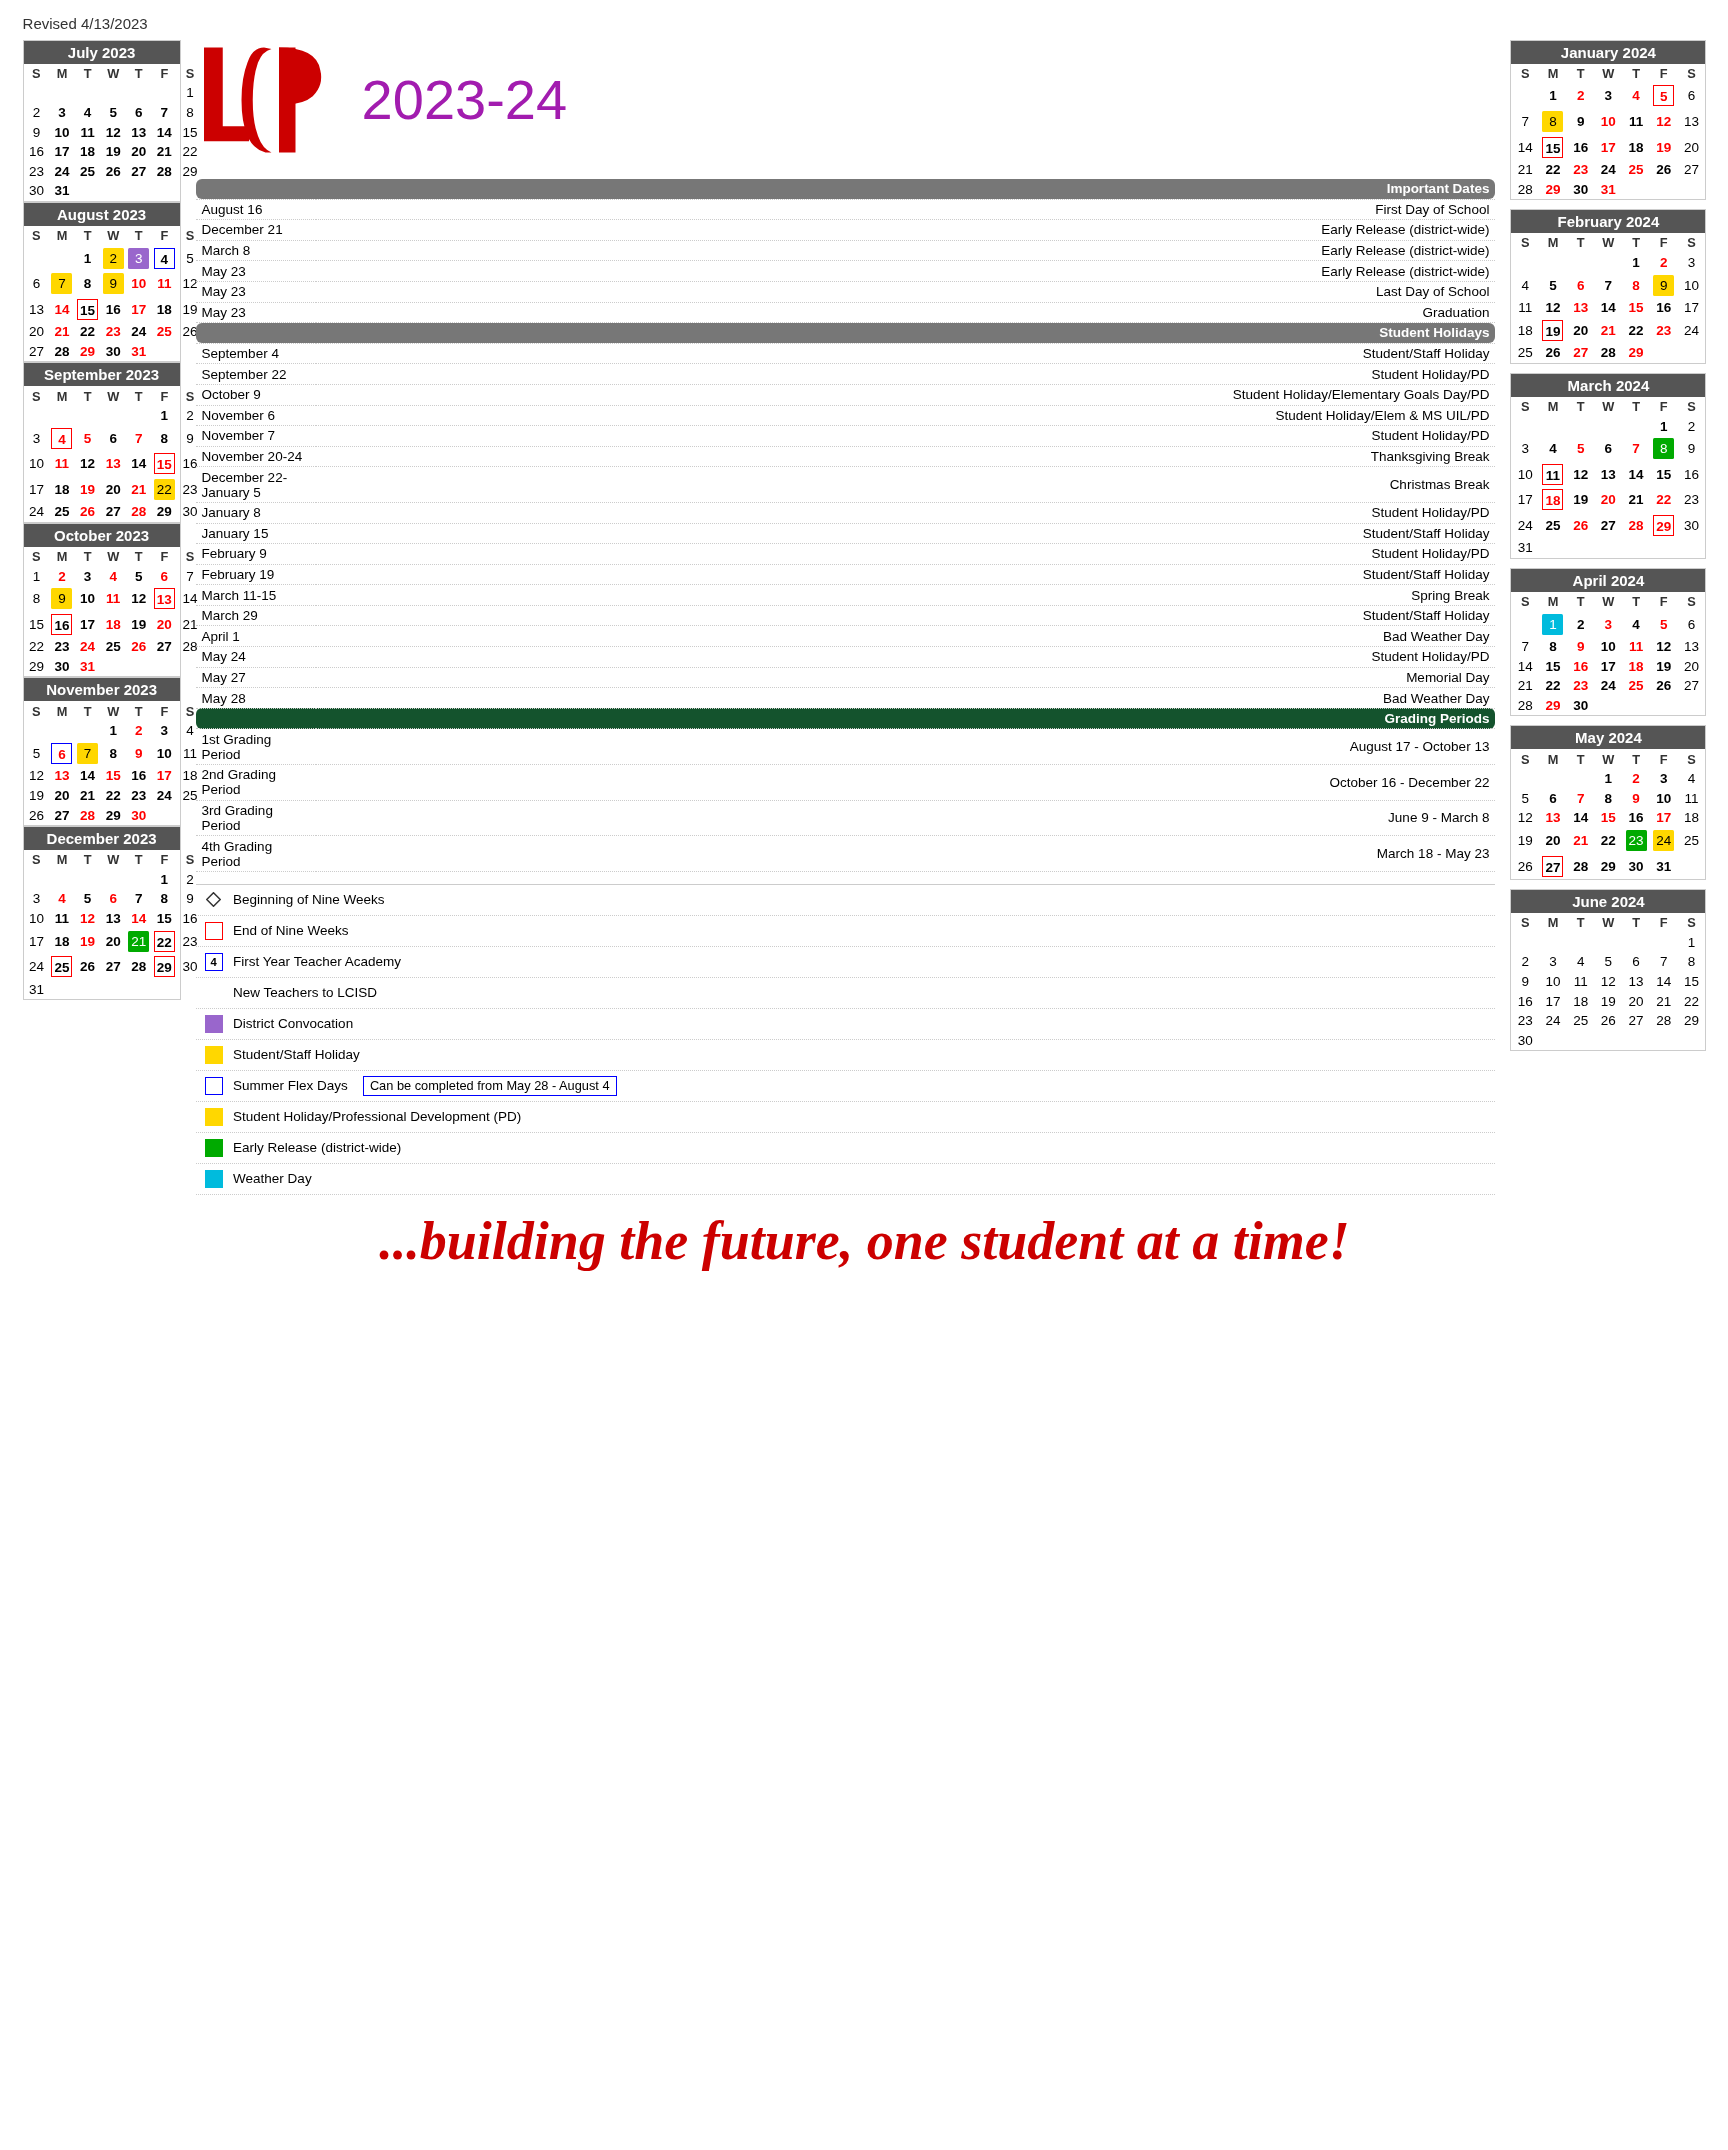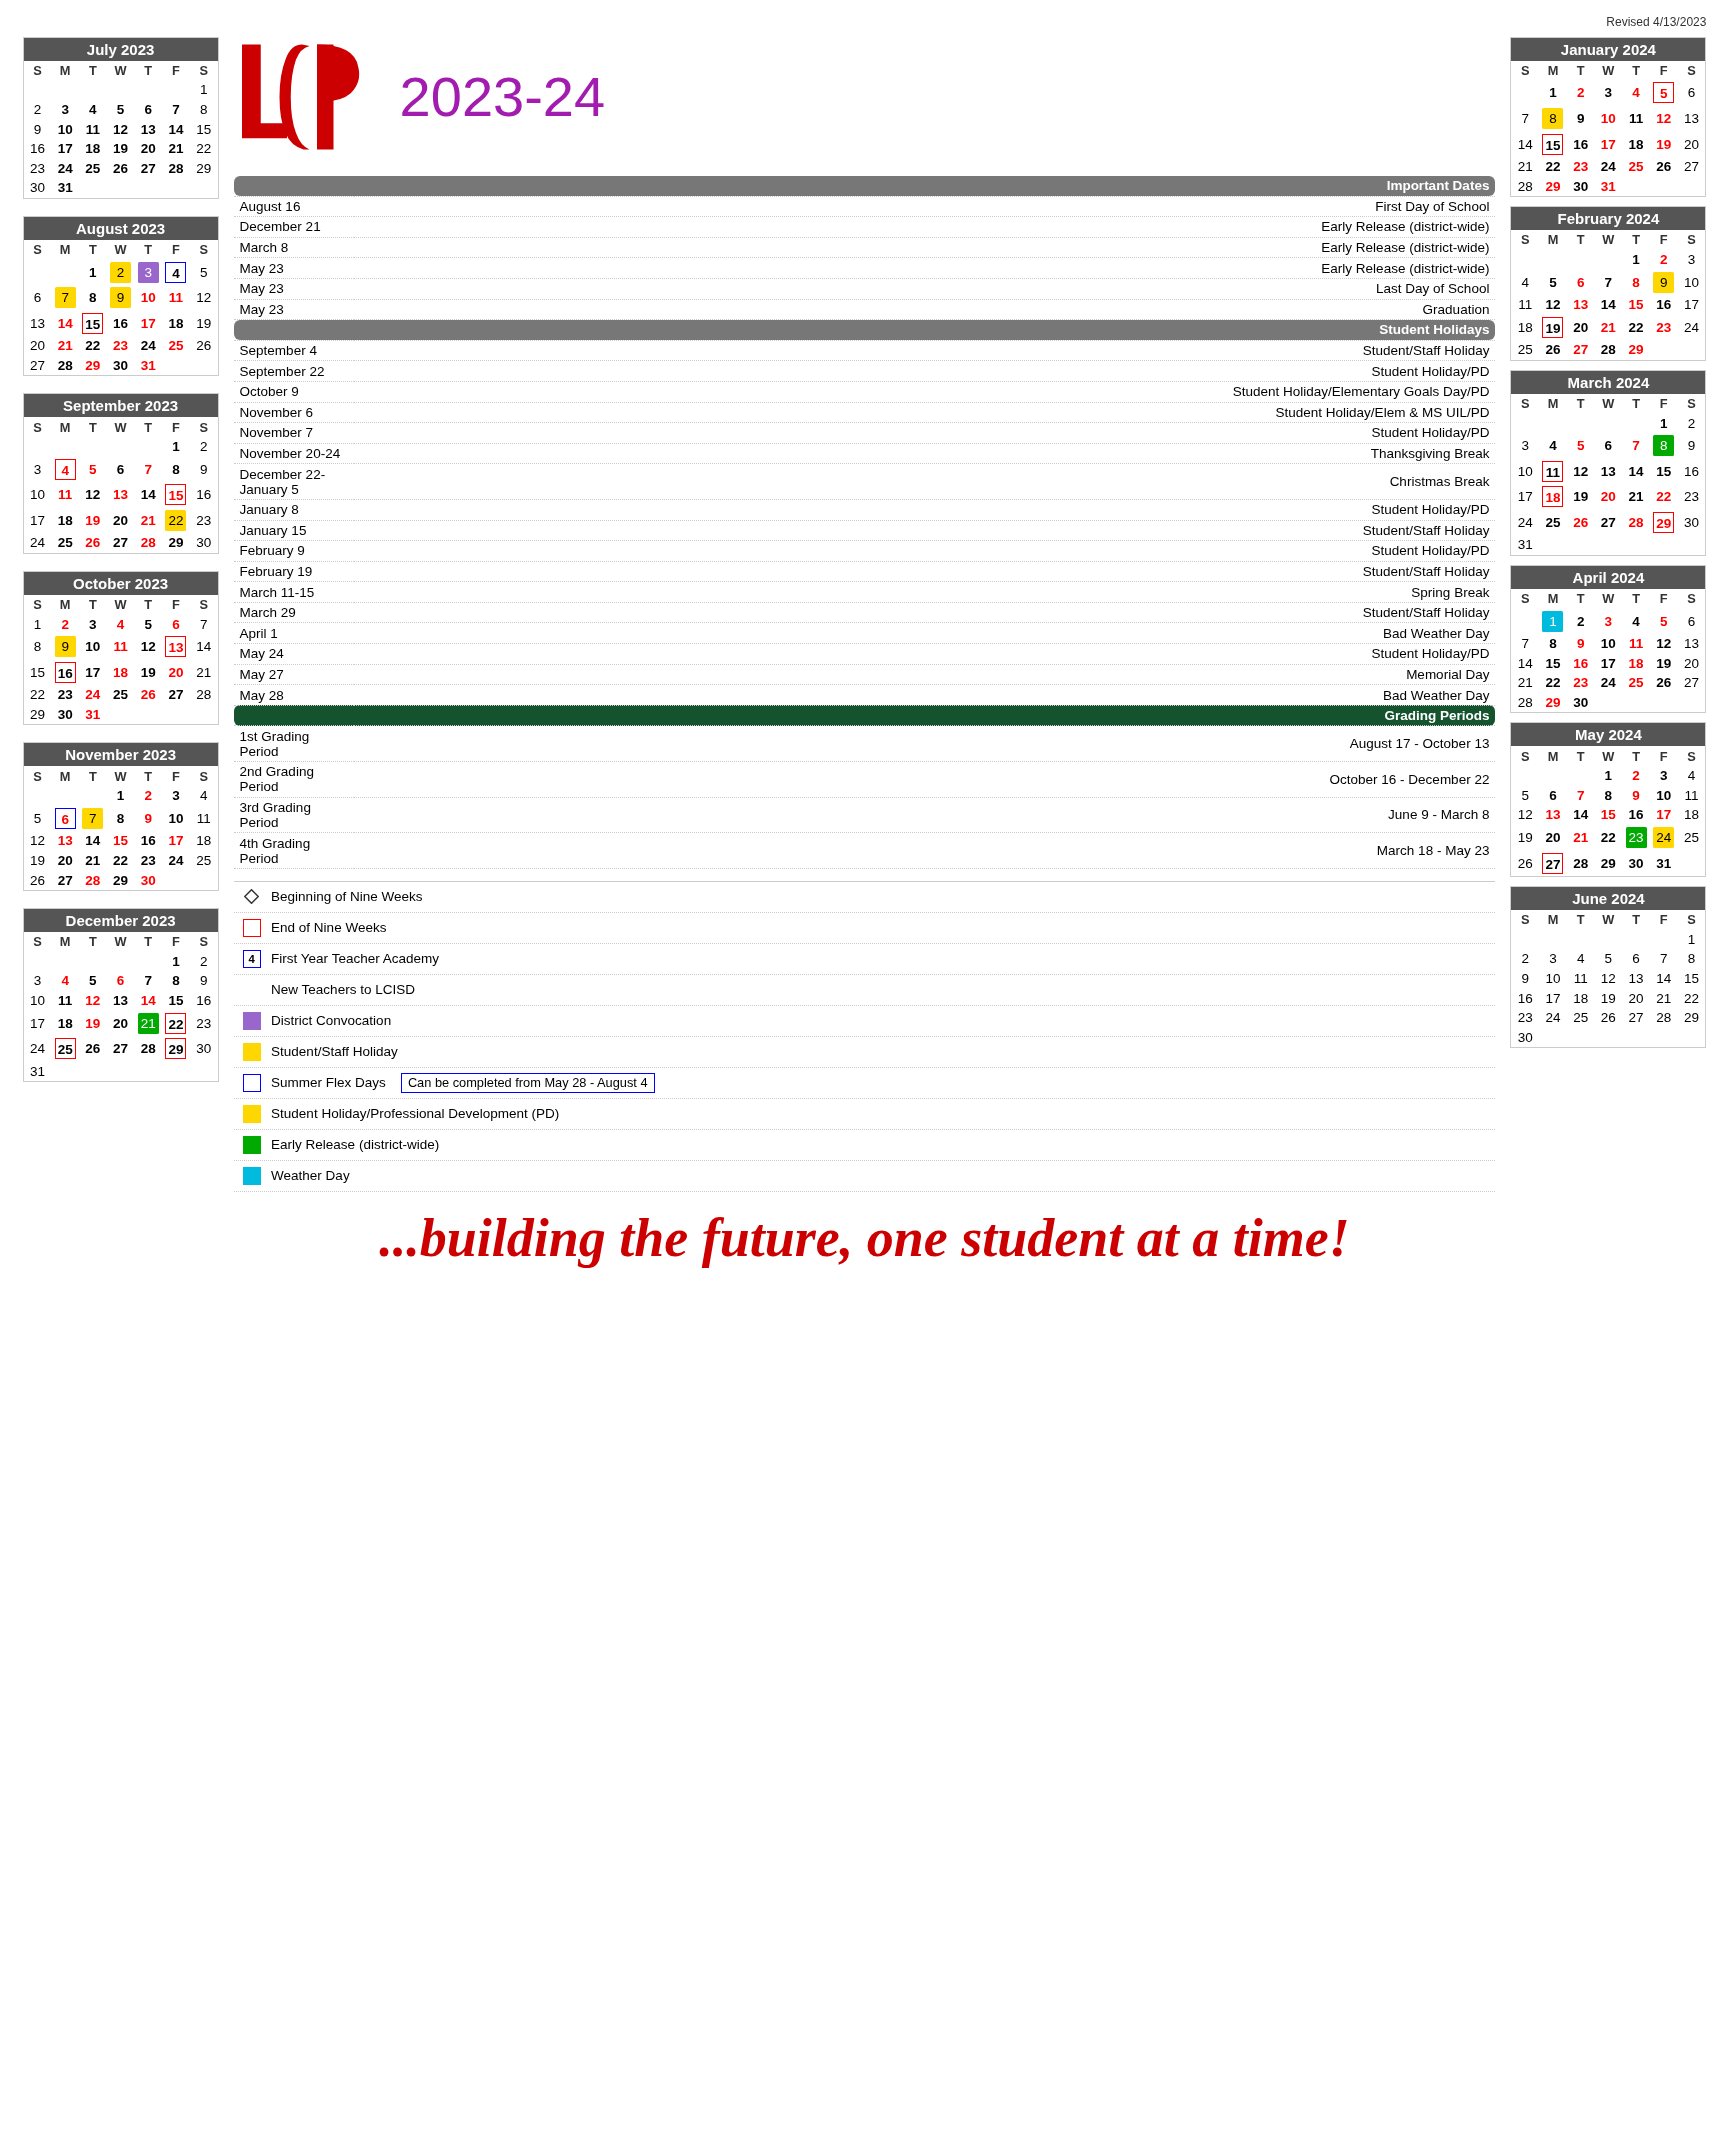--- a/index.html
+++ b/index.html
@@ -1,21 +1,21 @@
 <!DOCTYPE html>
 <html style="font-size:12px"><head>
   <meta charset="utf-8">
   <style>
     * { box-sizing: border-box; margin: 0; padding: 0; }
     body { font-family: Arial, sans-serif; background: white; width: 1729px; }
     .page { width: 1729px; padding: 15px 22.6px; }
-    .revised { text-align: right; font-size: 12px; color: #333; margin-bottom: 7.5px; }
+    .revised { font-size: 15px; color: #333; margin-bottom: 7.5px; }
     
     .top-section { display: flex; gap: 15px; }
-    .left-calendars { display: flex; flex-direction: column; gap: 17px; width: 196px; flex-shrink: 0; }
+    .left-calendars { display: flex; flex-direction: column; gap: 0; width: 158px; flex-shrink: 0; }
     .middle-section { flex: 1; display: flex; flex-direction: column; gap: 12px; }
     .right-calendars { display: flex; flex-direction: column; gap: 9px; width: 196px; flex-shrink: 0; }
 
     
     .cal-container { border: 0.8px solid #ccc; }
     .cal-header { background: #555; color: white; text-align: center; padding: 3px; font-weight: bold; font-size: 15px; }
     .cal-grid { width: 100%; border-collapse: collapse; }
     .cal-grid th { text-align: center; font-size: 12.8px; color: #333; padding: 2.3px 1.5px; font-weight: bold; }
     .cal-grid td { text-align: center; font-size: 13.5px; padding: 2.3px 1.5px; min-width: 25.6px; }
     .cal-grid td.bold { font-weight: bold; }

